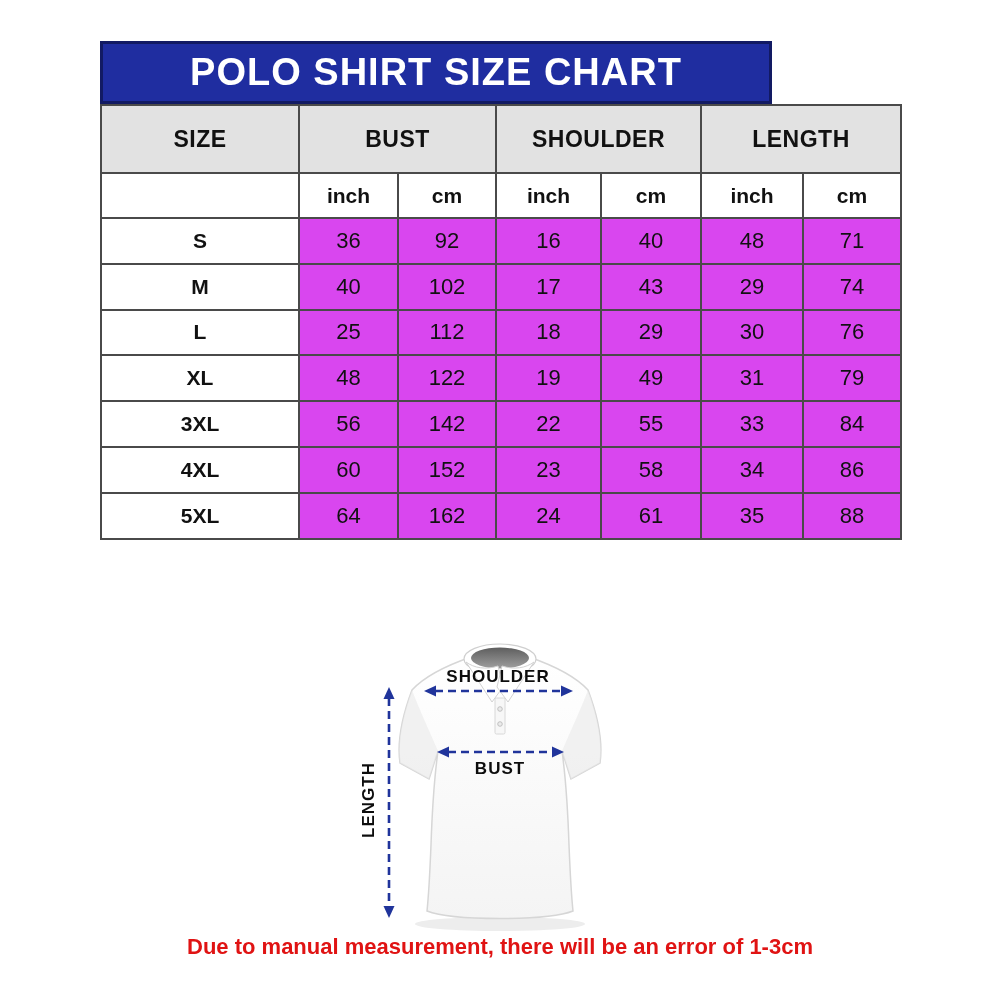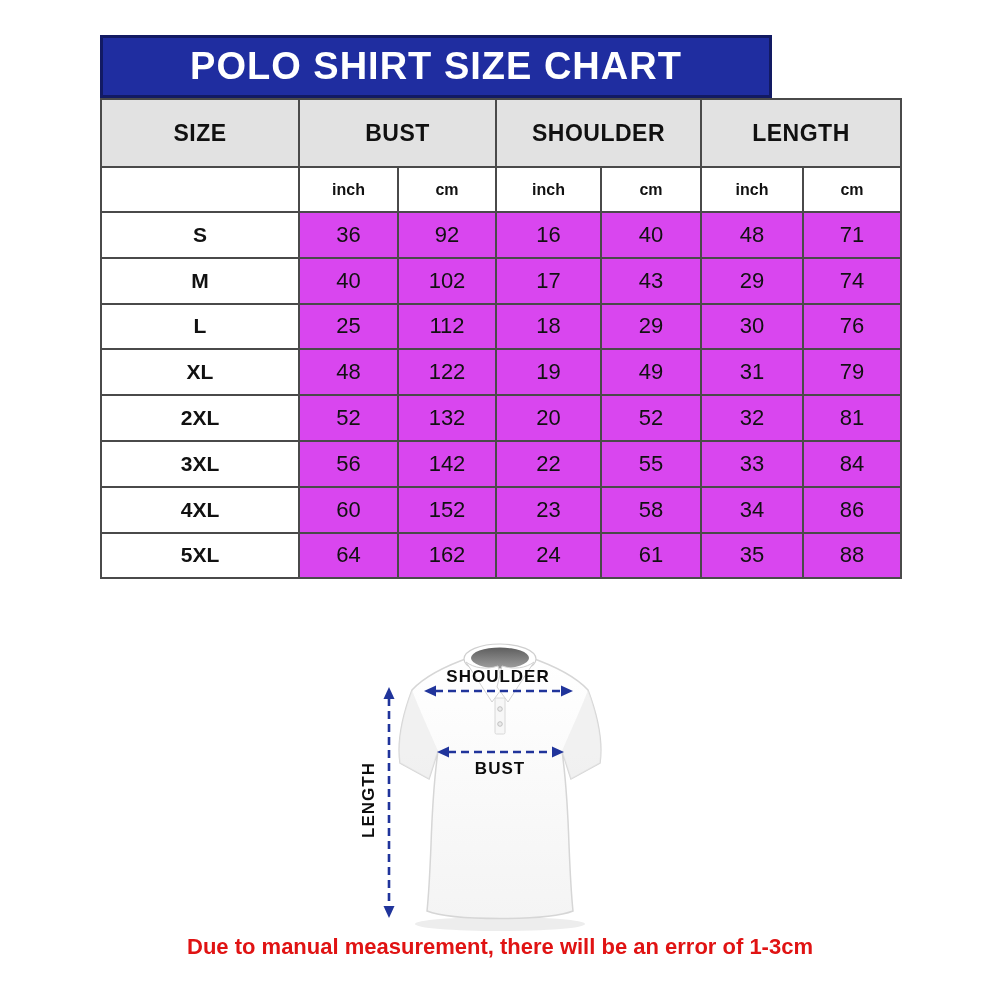--- a/index.html
+++ b/index.html
@@ -5,21 +5,21 @@
   html, body { margin: 0; padding: 0; }
   body {
     width: 1000px; height: 1000px;
     background: #ffffff;
     font-family: "Liberation Sans", sans-serif;
     position: relative;
     color: #111;
   }
   .chart-box {
     position: absolute;
-    left: 100px; top: 35px;
+    left: 100px; top: 41px;
     width: 672px;
   }
   .title-bar {
     box-sizing: border-box;
     height: 63px;
     background: #1f2da0;
     border: 3px solid #121a63;
     display: flex; align-items: center; justify-content: center;
   }
   .title-bar span {
@@ -45,21 +45,21 @@
     height: 66px;
     background: #e2e2e2;
     font-size: 23px;
     font-weight: bold;
     letter-spacing: 0.5px;
     margin-left: 17px;
   }
   tr.unit-row th {
     height: 43px;
     background: #ffffff;
-    font-size: 16px;
+    font-size: 21px;
     font-weight: bold;
     margin-left: 36px;
   }
   tr.data-row th {
     height: 43.8px;
     background: #ffffff;
     font-size: 21px;
     font-weight: bold;
   }
   tr.data-row td {
@@ -153,29 +153,20 @@
       <tr class="data-row">
         <th>XL</th>
         <td>48</td>
         <td>122</td>
         <td>19</td>
         <td>49</td>
         <td>31</td>
         <td>79</td>
       </tr>
       <tr class="data-row">
-        <th>2XL</th>
-        <td>52</td>
-        <td>132</td>
-        <td>20</td>
-        <td>52</td>
-        <td>32</td>
-        <td>81</td>
-      </tr>
-      <tr class="data-row">
         <th>3XL</th>
         <td>56</td>
         <td>142</td>
         <td>22</td>
         <td>55</td>
         <td>33</td>
         <td>84</td>
       </tr>
       <tr class="data-row">
         <th>4XL</th>

